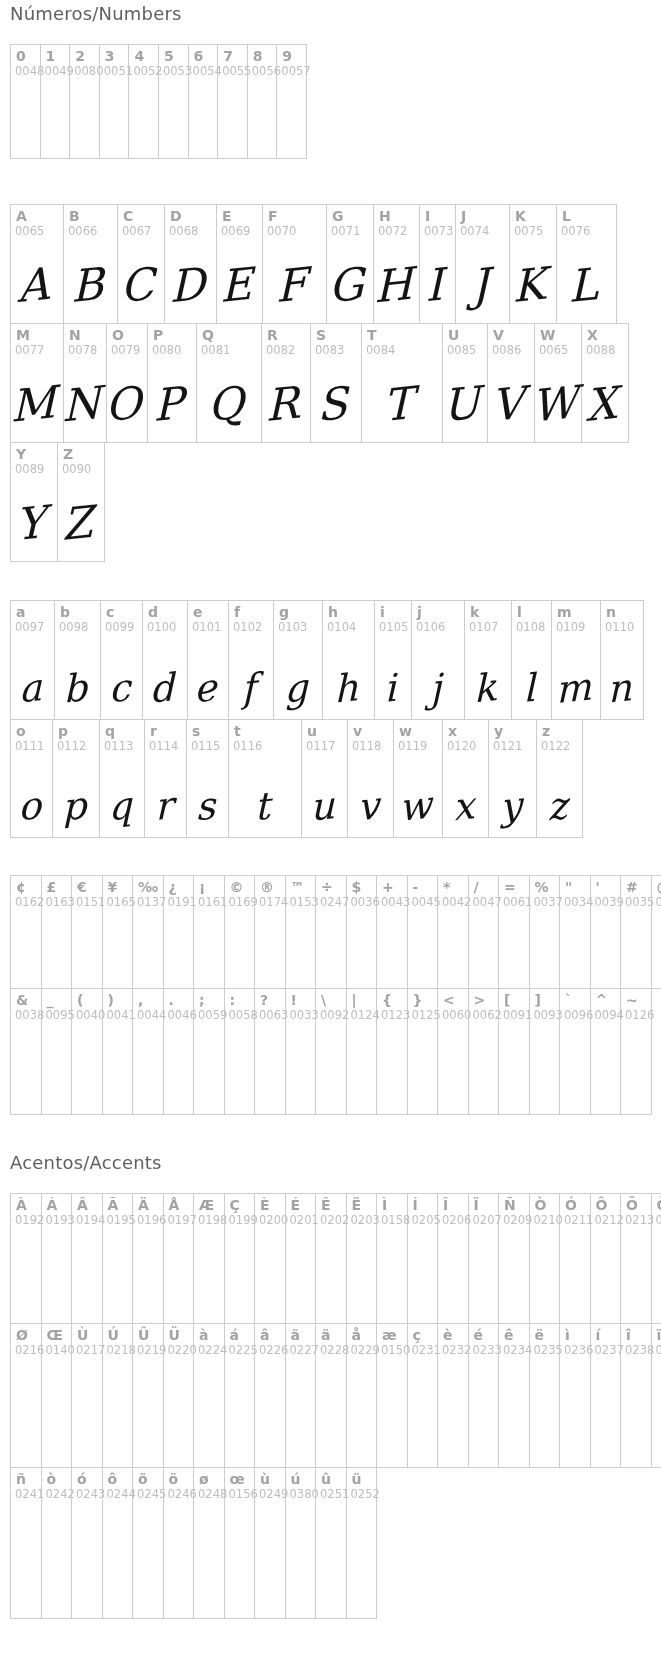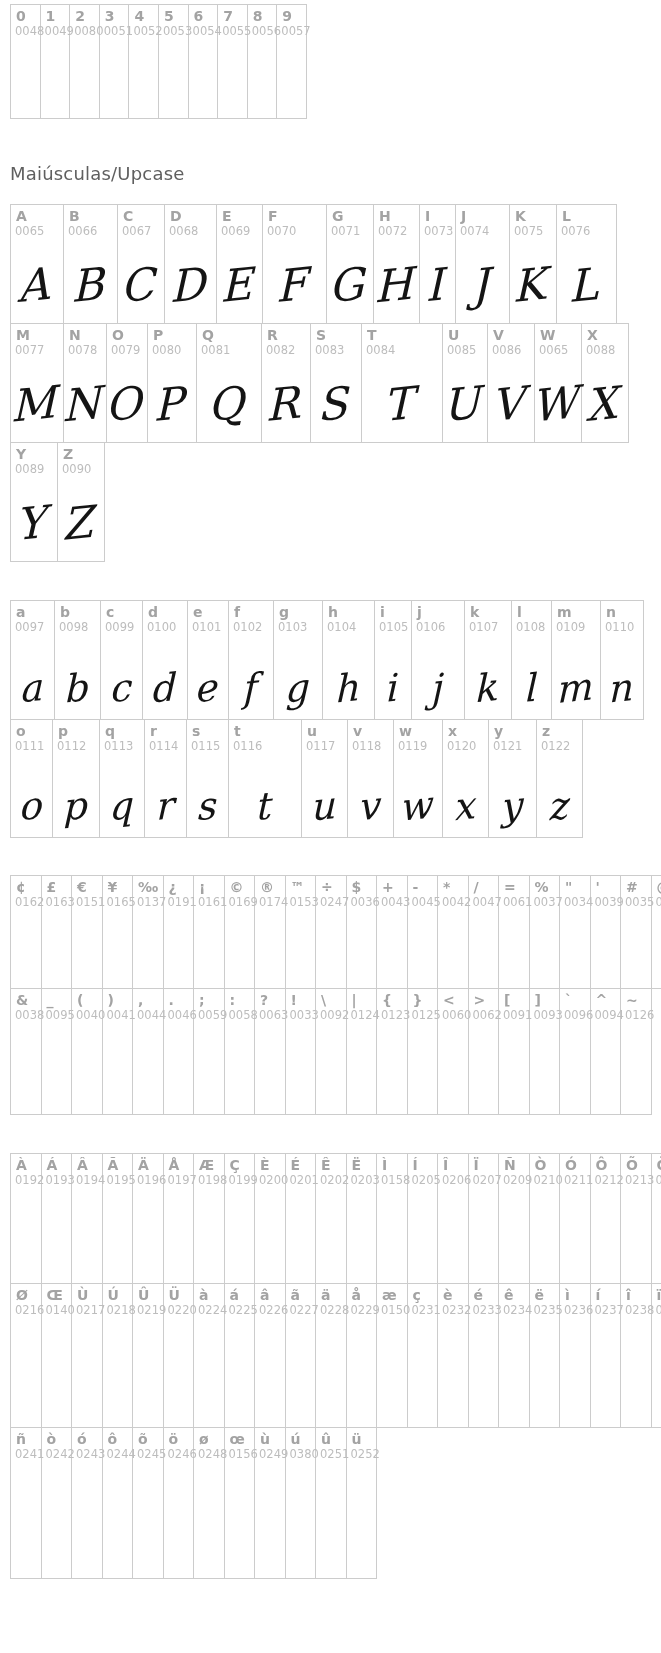--- a/index.html
+++ b/index.html
@@ -45,20 +45,21 @@
     color:var(--c-glyph);white-space:nowrap;line-height:1;
     transform:translateX(-50%) rotate(-6deg) skewX(-8deg);
     pointer-events:none;z-index:2;
   }
 </style>
 </head>
 <body>
 
 <div class="page" id="charmap">
     <div class="section" style="margin-bottom: 45px;">
+      <div class="section-title">Números/Numbers</div>
       <div class="char-grid">
         <div class="char-row" style="height: 113px;">
           <div class="char-cell" style="width: 28.6px;">
             <div class="char-label">0</div>
             <div class="char-code">0048</div>
           </div>
           <div class="char-cell" style="width: 28.6px;">
             <div class="char-label">1</div>
             <div class="char-code">0049</div>
           </div>
@@ -91,21 +92,20 @@
             <div class="char-code">0056</div>
           </div>
           <div class="char-cell" style="width: 28.6px;">
             <div class="char-label">9</div>
             <div class="char-code">0057</div>
           </div>
         </div>
       </div>
     </div>
     <div class="section" style="margin-bottom: 38px;">
-      <div class="section-title">Maiúsculas/Upcase</div>
       <div class="char-grid">
         <div class="char-row" style="height: 118px;">
           <div class="char-cell" style="width: 52px;">
             <div class="char-label">A</div>
             <div class="char-code">0065</div>
             <div class="char-glyph" style="font-size: 44px; bottom: 16px;">A</div>
           </div>
           <div class="char-cell" style="width: 53px;">
             <div class="char-label">B</div>
             <div class="char-code">0066</div>
@@ -550,20 +550,21 @@
             <div class="char-code">0094</div>
           </div>
           <div class="char-cell" style="width: 29.5px;">
             <div class="char-label">~</div>
             <div class="char-code">0126</div>
           </div>
         </div>
       </div>
     </div>
     <div class="section" style="margin-bottom: 0px;">
+      <div class="section-title">Acentos/Accents</div>
       <div class="char-grid">
         <div class="char-row" style="height: 129px;">
           <div class="char-cell" style="width: 29.5px;">
             <div class="char-label">À</div>
             <div class="char-code">0192</div>
           </div>
           <div class="char-cell" style="width: 29.5px;">
             <div class="char-label">Á</div>
             <div class="char-code">0193</div>
           </div>

